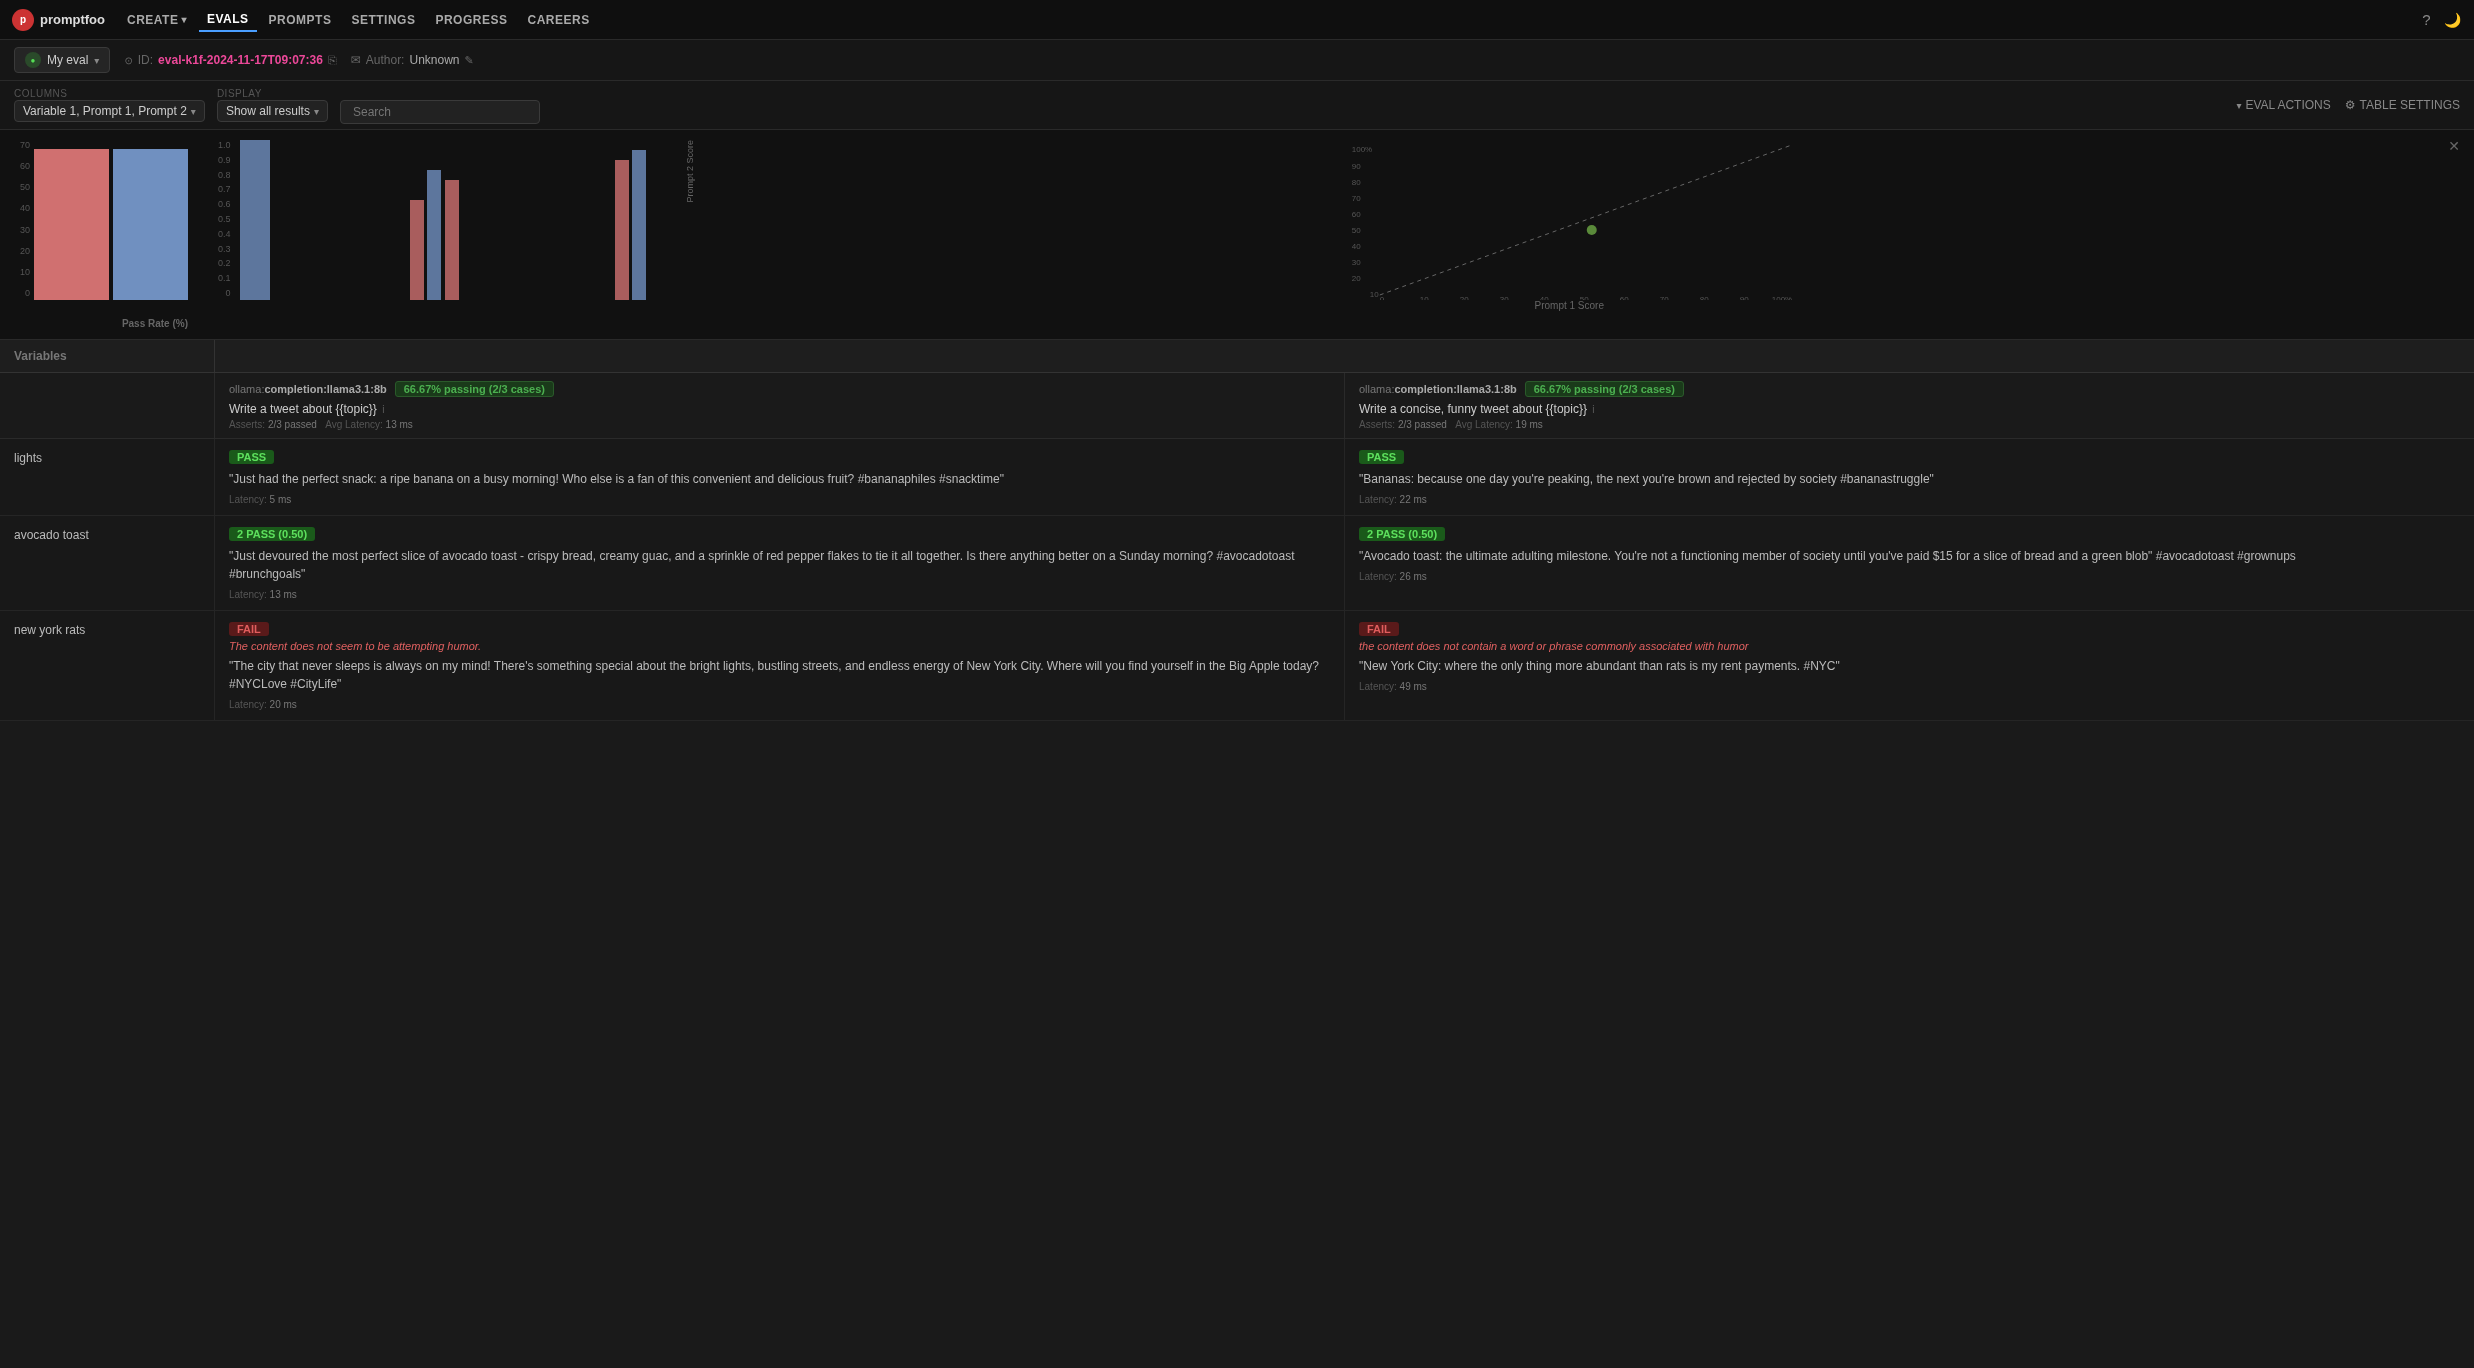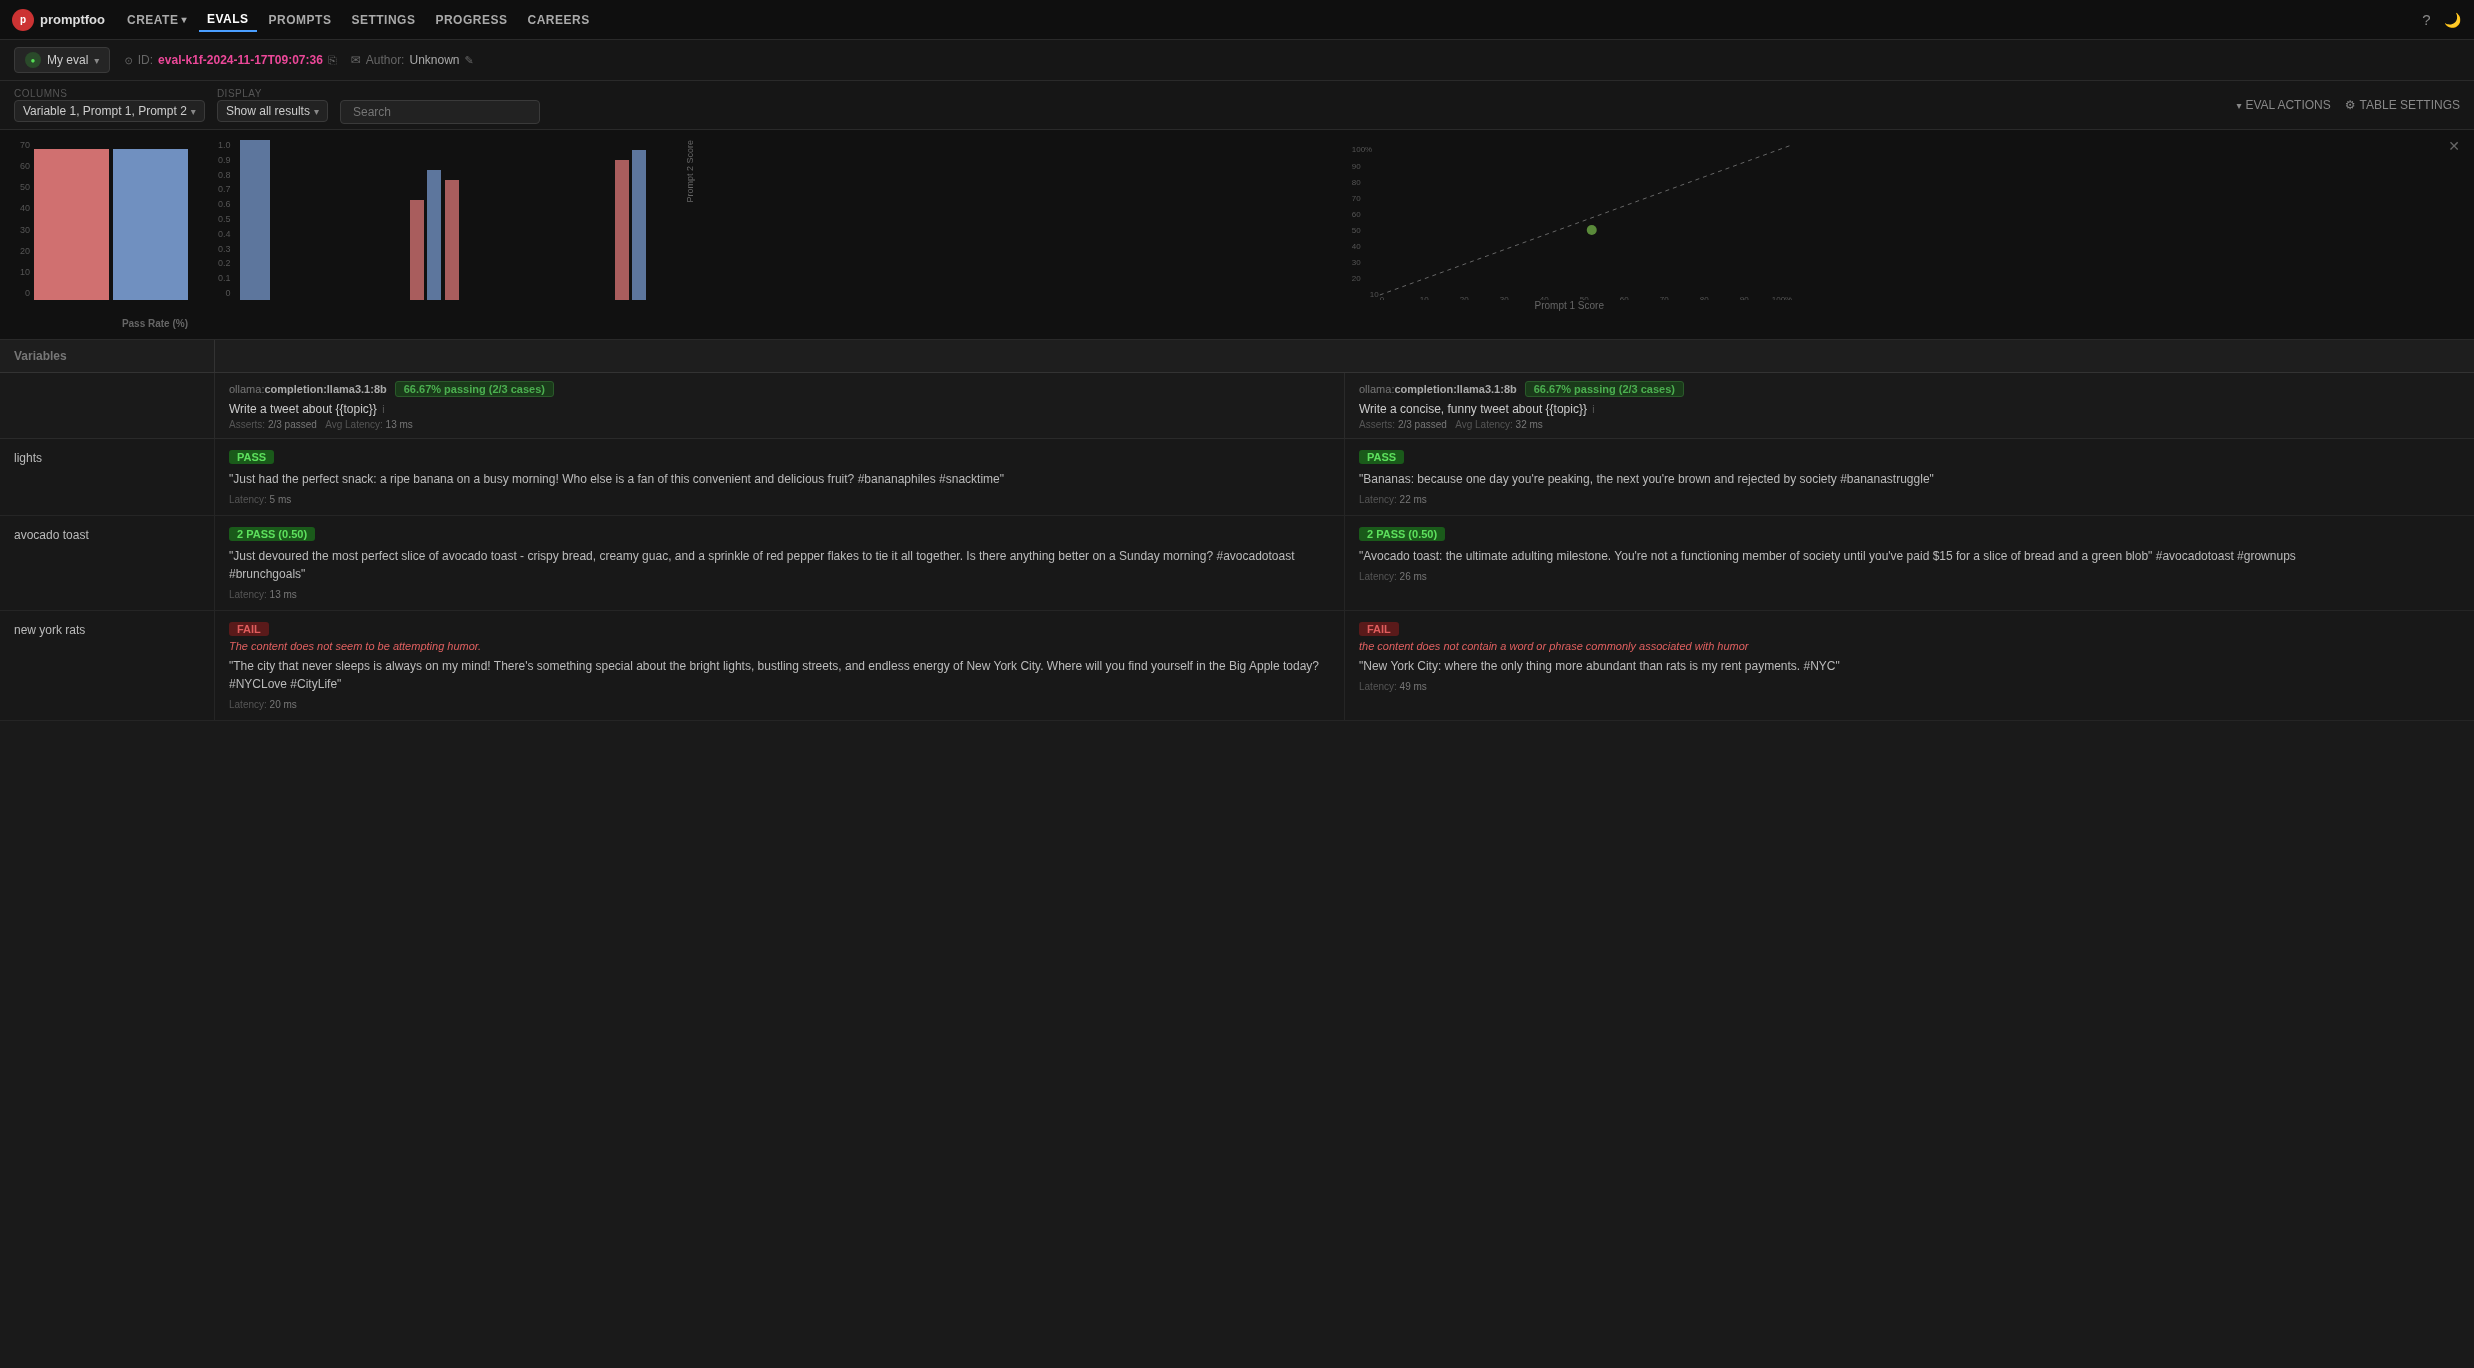--- a/index.html
+++ b/index.html
@@ -217,21 +217,21 @@
       <div style="display:flex;align-items:center;gap:8px;margin-bottom:4px;">
         <span style="font-size:11px;color:#777;">ollama:<strong style="color:#aaa;">completion:llama3.1:8b</strong></span>
         <span style="background:#1a3a1a;color:#4caf50;border:1px solid #2a5a2a;border-radius:3px;padding:1px 8px;font-size:11px;font-weight:600;">66.67% passing (2/3 cases)</span>
       </div>
       <div style="font-size:12px;color:#ccc;display:flex;align-items:center;gap:5px;">
         <span>Write a concise, funny tweet about {{topic}}</span>
         <span style="color:#555;cursor:pointer;font-size:11px;">ℹ</span>
       </div>
       <div style="font-size:10px;color:#555;margin-top:3px;">
         Asserts: <span style="color:#777;">2/3 passed</span>
-        &nbsp;&nbsp;Avg Latency: <span style="color:#777;">32 ms</span>
+        &nbsp;&nbsp;Avg Latency: <span style="color:#777;">19 ms</span>
       </div>
     </div>
   </div>
 
 
   <div style="display:flex;border-bottom:1px solid #252525;background:#181818;">
     <div style="width:215px;min-width:215px;padding:12px 14px;border-right:1px solid #252525;color:#bbb;font-size:12px;">lights</div>
     <div style="flex:1;padding:10px 14px;border-right:1px solid #252525;">
       <span style="display:inline-block;background:#1a5a1a;color:#5de05d;border-radius:3px;padding:1px 8px;font-size:11px;font-weight:700;margin-bottom:6px;">PASS</span>
       <div style="font-size:12px;color:#bbb;line-height:1.5;">"Just had the perfect snack: a ripe banana on a busy morning! Who else is a fan of this convenient and delicious fruit? #bananaphiles #snacktime"</div>

